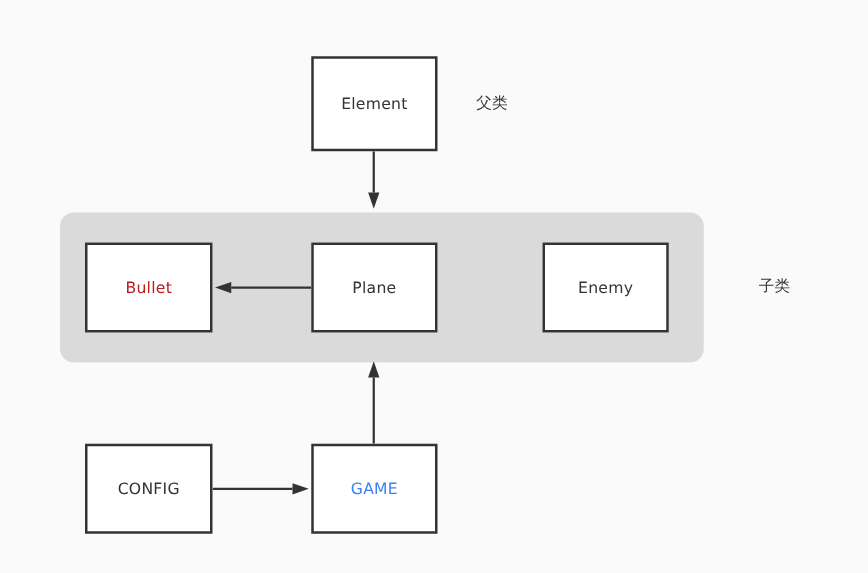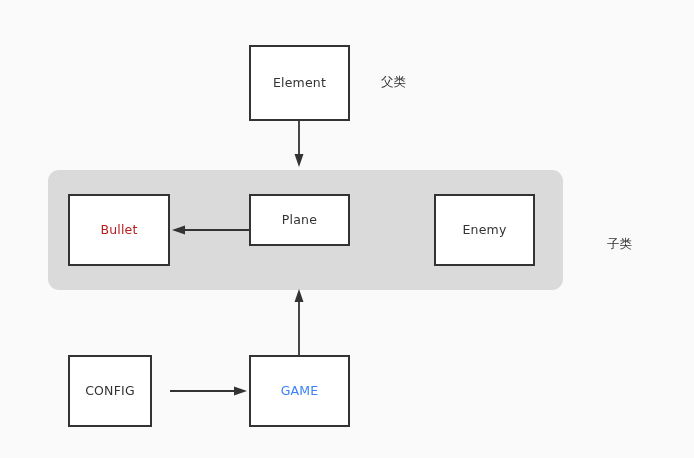--- a/index.html
+++ b/index.html
@@ -86,29 +86,29 @@
         <polygon points="247,391 234,386.5 234,395.5" class="edge-head"></polygon>
       </g>
   </svg>
 
   <div class="node" id="node-element" style="left: 249px; top: 45px; width: 101px; height: 76px; background: rgb(255, 255, 255); border-color: rgb(51, 51, 51);">
     <span class="node-label" style="color: rgb(51, 51, 51);">Element</span>
   </div>
   <div class="node" id="node-bullet" style="left: 68px; top: 194px; width: 102px; height: 72px; background: rgb(255, 255, 255); border-color: rgb(51, 51, 51);">
     <span class="node-label" style="color: #b91c1c;">Bullet</span>
   </div>
-  <div class="node" id="node-plane" style="left: 249px; top: 194px; width: 101px; height: 52px; background: rgb(255, 255, 255); border-color: rgb(51, 51, 51);">
+  <div class="node" id="node-plane" style="left: 249px; top: 194px; width: 101px; height: 72px; background: rgb(255, 255, 255); border-color: rgb(51, 51, 51);">
     <span class="node-label" style="color: rgb(51, 51, 51);">Plane</span>
   </div>
   <div class="node" id="node-enemy" style="left: 434px; top: 194px; width: 101px; height: 72px; background: rgb(255, 255, 255); border-color: rgb(51, 51, 51); justify-content: center;">
     <span class="node-label" style="color: rgb(51, 51, 51);">Enemy</span>
   </div>
-  <div class="node" id="node-config" style="left: 68px; top: 355px; width: 84px; height: 72px; background: rgb(255, 255, 255); border-color: rgb(51, 51, 51);">
+  <div class="node" id="node-config" style="left: 68px; top: 355px; width: 102px; height: 72px; background: rgb(255, 255, 255); border-color: rgb(51, 51, 51);">
     <span class="node-label" style="color: rgb(51, 51, 51);">CONFIG</span>
   </div>
   <div class="node" id="node-game" style="left: 249px; top: 355px; width: 101px; height: 72px; background: rgb(255, 255, 255); border-color: rgb(51, 51, 51);">
     <span class="node-label" style="color: #3b82f6;">GAME</span>
   </div>
 
   <div class="side-label" id="label-parent-class" style="left: 381px; top: 76px;">父类</div>
-  <div class="side-label" id="label-child-class" style="left: 607px; top: 238px;">子类</div>
+  <div class="side-label" id="label-child-class" style="left: 607px; top: 223px;">子类</div>
 
 </div>
 
 </body></html>

